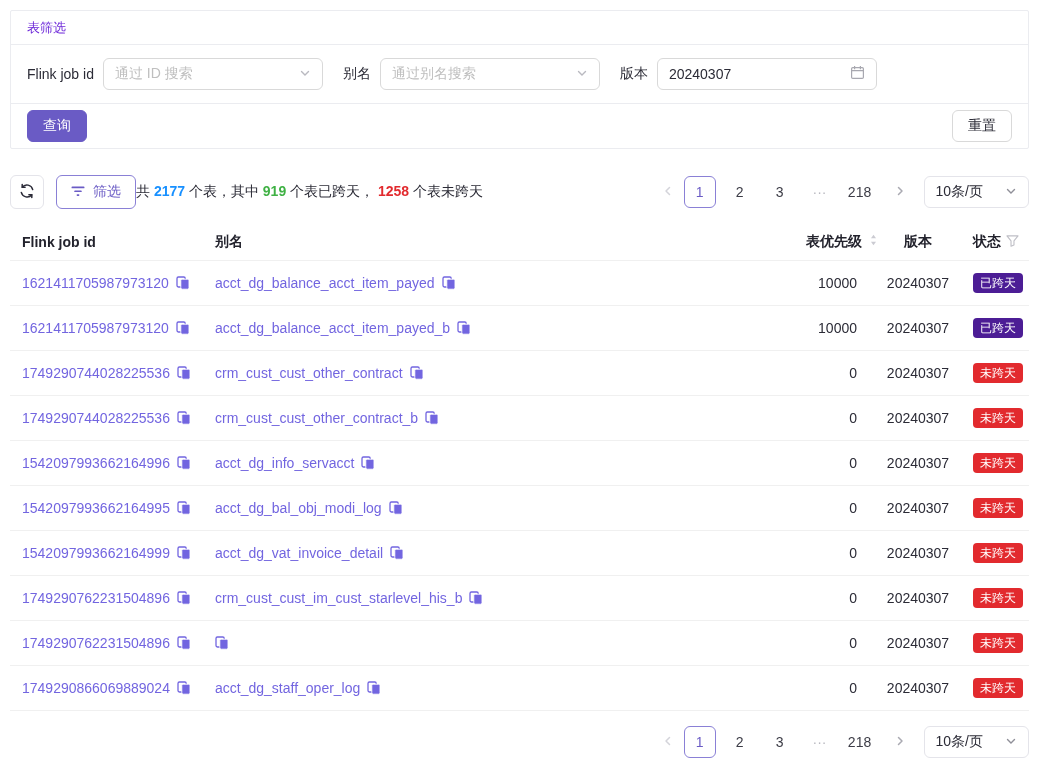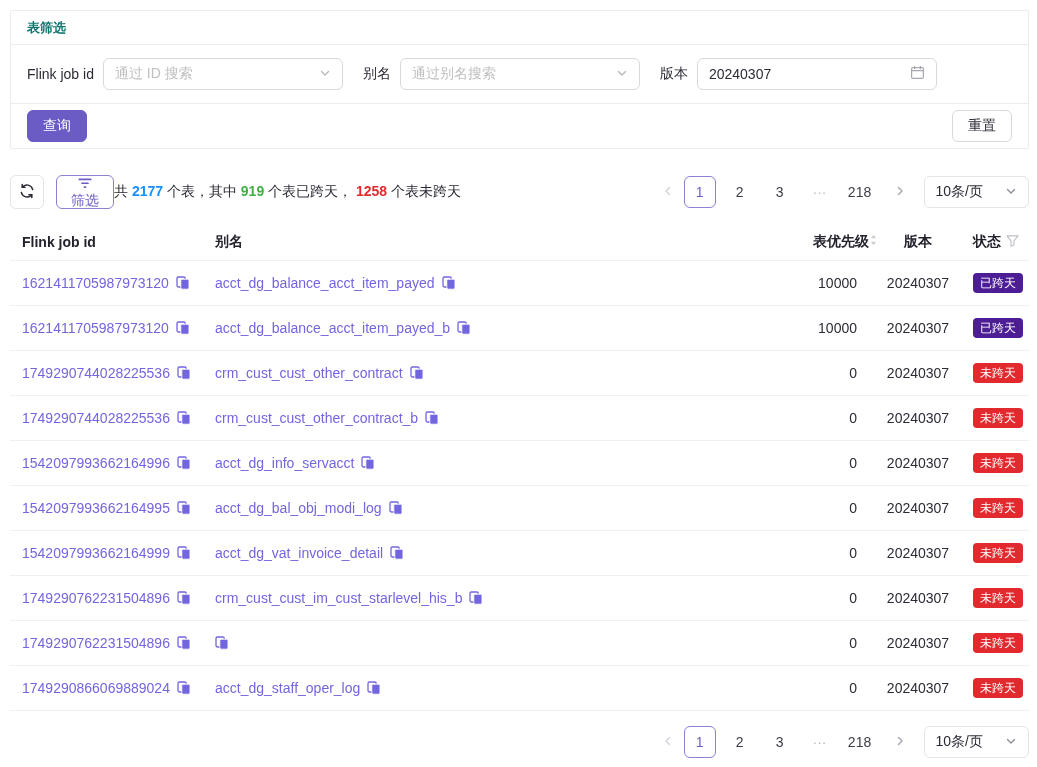--- a/index.html
+++ b/index.html
@@ -8,31 +8,31 @@
     font-family: "Liberation Sans", "DejaVu Sans", sans-serif;
     font-size: 14px;
     color: #2b2b36;
   }
   .page { padding: 10px 8px 0 10px; }
 
   
   .filter-card { border: 1px solid #ebecf0; border-radius: 2px; background: #fff; }
   .card-header {
     height: 34px; line-height: 33px; padding: 0 16px;
-    font-size: 13px; color: #0f766e; border-bottom: 1px solid #ebecf0; font-weight: bold;
+    font-size: 13px; color: #6d28d9; border-bottom: 1px solid #ebecf0;
   }
   .card-body {
     display: flex; align-items: center; padding: 13px 16px;
     border-bottom: 1px solid #ebecf0;
   }
   .field { display: flex; align-items: center; }
   .field + .field { margin-left: 20px; }
   .field-label { margin-right: 9px; white-space: nowrap; }
   .control {
-    width: 240px; height: 32px; border: 1px solid #d9d9d9; border-radius: 6px;
+    width: 220px; height: 32px; border: 1px solid #d9d9d9; border-radius: 6px;
     background: #fff; display: flex; align-items: center;
     justify-content: space-between; padding: 0 11px; cursor: pointer;
   }
   .placeholder { color: #bfbfbf; }
   .control .value { color: #2b2b36; }
   .card-footer { display: flex; justify-content: space-between; gap: 4px; padding: 6px 16px 6px; }
   .btn {
     height: 32px; padding: 0 15px; border-radius: 6px; font-size: 14px;
     font-family: inherit; display: inline-flex; align-items: center;
     border: 1px solid #d9d9d9; background: #fff; color: #2b2b36; cursor: pointer;
@@ -41,21 +41,21 @@
 
   
   .toolbar { margin-top: 26px; display: flex; align-items: center; }
   .icon-btn {
     width: 34px; height: 34px; border: 1px solid #e4e4ea; border-radius: 6px;
     background: #fff; display: flex; align-items: center; justify-content: center; cursor: pointer;
   }
   .filter-btn {
     margin-left: 12px; height: 34px; padding: 0 14px; border-radius: 6px;
     border: 1px solid #8a80d6; color: #6a5bc5; background: #fff; font-size: 14px;
-    font-family: inherit; display: inline-flex; align-items: center; cursor: pointer; flex-direction: column;
+    font-family: inherit; display: inline-flex; align-items: center; gap: 8px; cursor: pointer;
   }
   .summary { white-space: nowrap; }
   .num { font-weight: bold; }
   .num-blue { color: #1890ff; }
   .num-green { color: #3fb144; }
   .num-red { color: #e22a2e; }
 
   
   .pagination { display: flex; align-items: center; }
   .toolbar .pagination { margin-left: auto; }
@@ -74,21 +74,21 @@
     gap: 22px; font-size: 14px; font-family: inherit; color: #2b2b36; cursor: pointer;
   }
 
   
   .table { margin-top: 14px; }
   .thead { display: flex; align-items: center; height: 38px; border-bottom: 1px solid #f0f0f0; }
   .thead .th { font-weight: bold; color: #23232d; }
   .tr { display: flex; align-items: center; height: 45px; border-bottom: 1px solid #f0f0f0; }
   .col-id { width: 205px; padding-left: 12px; display: flex; align-items: center; gap: 7px; }
   .col-alias { flex: 1; display: flex; align-items: center; gap: 7px; }
-  .col-priority { width: 140px; display: flex; align-items: center; justify-content: flex-end; }
+  .col-priority { width: 140px; display: flex; align-items: center; justify-content: flex-end; gap: 7px; }
   .tr .col-priority { padding-right: 21px; }
   .col-version { width: 80px; display: flex; align-items: center; justify-content: center; }
   .col-status { width: 71px; padding-left: 15px; display: flex; align-items: center; gap: 5px; }
   .link-text { color: #7265e0; }
   .copy-btn { display: inline-flex; cursor: pointer; }
   .badge {
     font-size: 12px; line-height: 1; padding: 4px 7px; border-radius: 4px;
     color: #fff; white-space: nowrap;
   }
   .badge-green { background: #4c1d95; }

